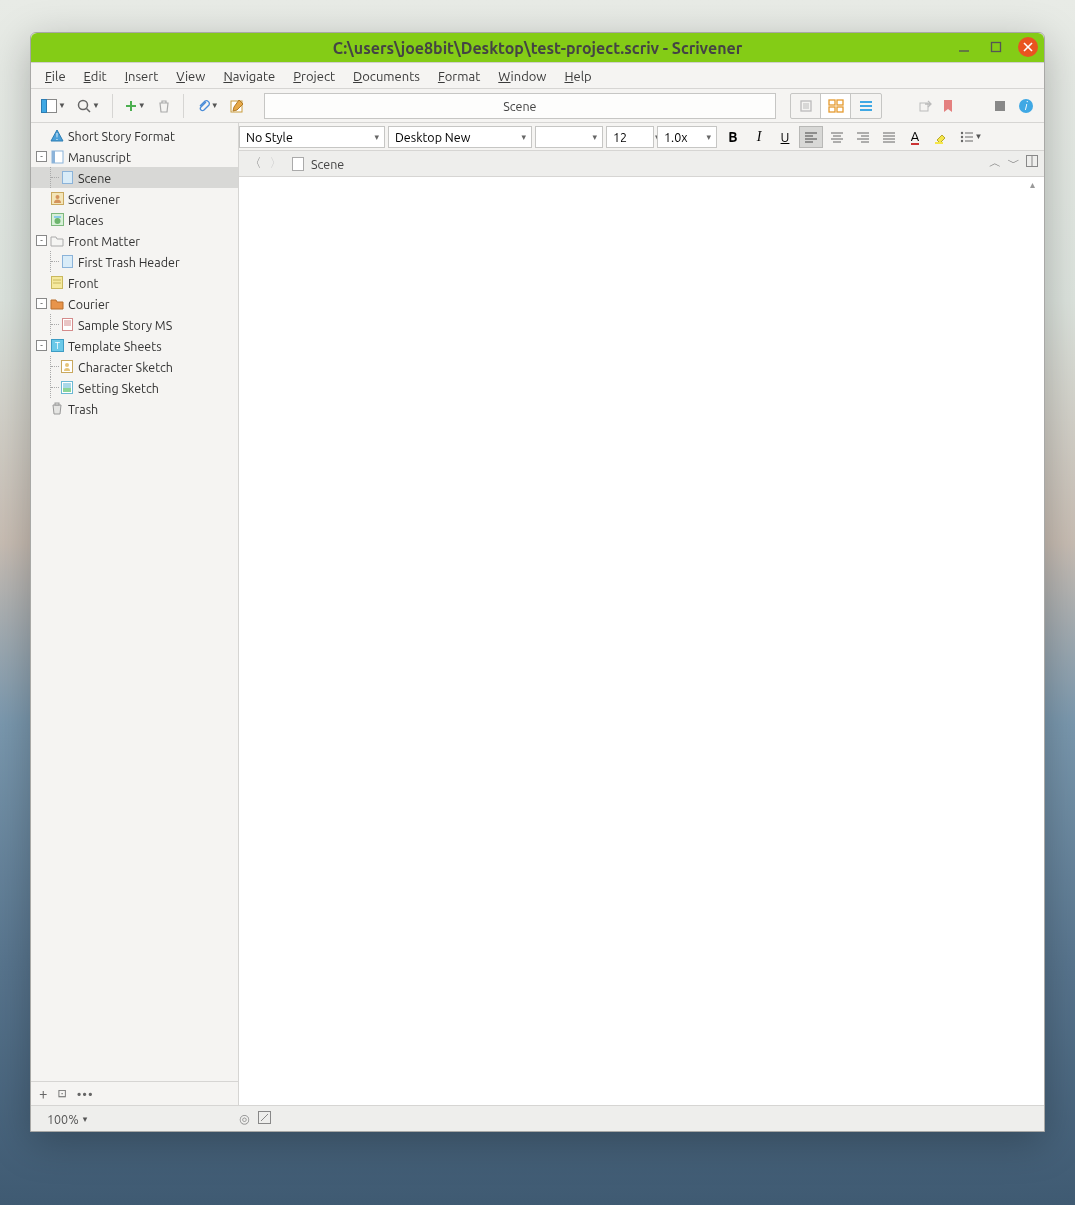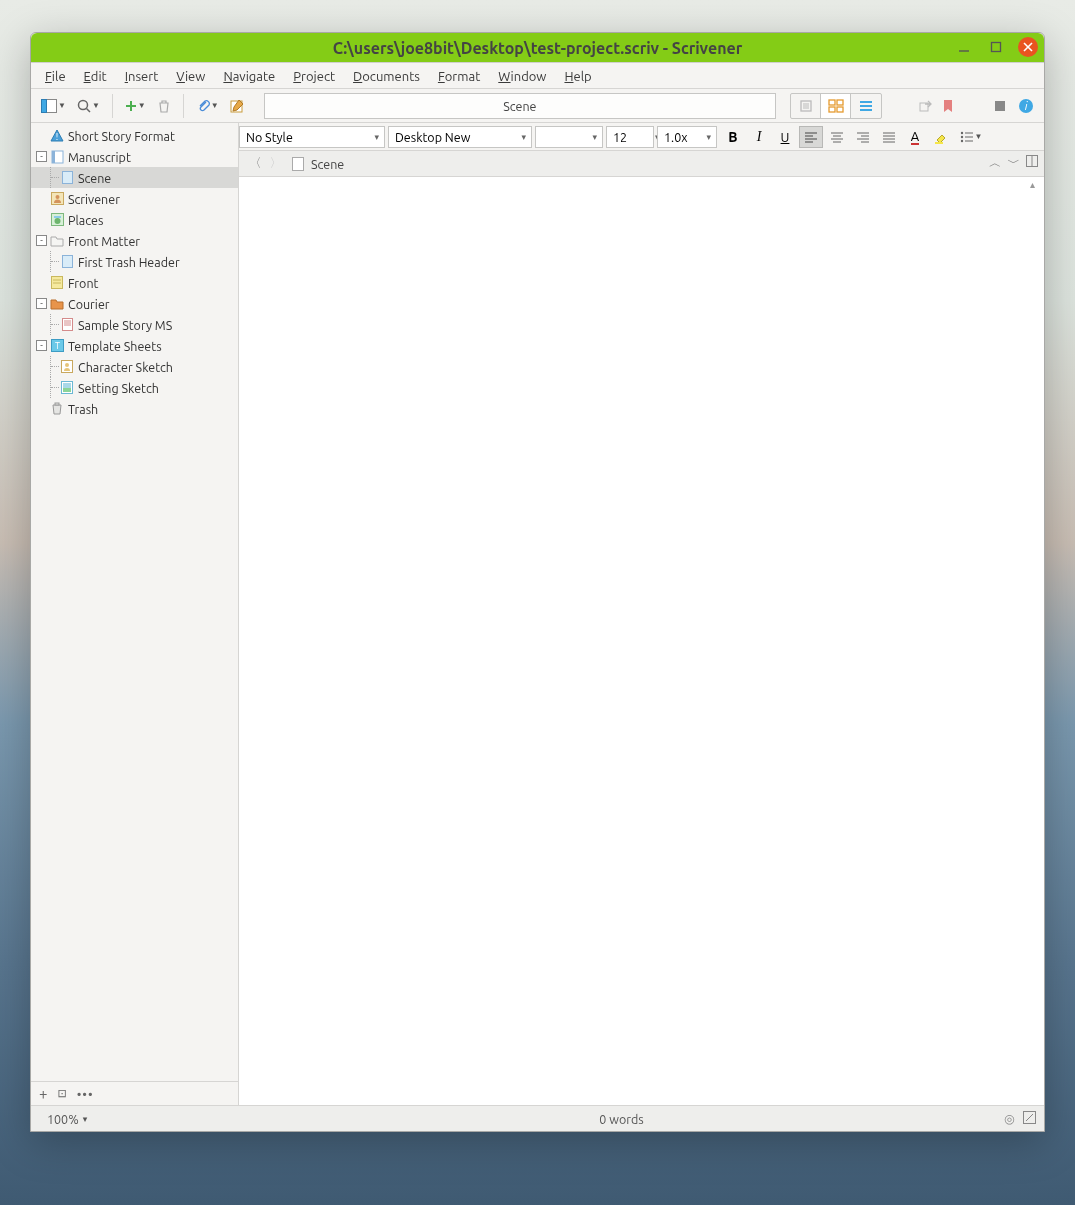--- a/index.html
+++ b/index.html
@@ -465,21 +465,20 @@
       </div>
 
     </div>
   </div>
 
   <div class="footer">
     <div class="zoom">
       <span>100%</span>
         <span class="caret" style="font-size:9px;">▾</span>
     </div>
-    <div class="wc"><span>0 words</span></div>
     <div class="ricons">
       <span style="cursor:pointer;">◎</span>
       <span style="cursor:pointer;">
           <svg width="13" height="13">
             <rect x="0.5" y="0.5" width="12" height="12" fill="none" stroke="#888"></rect>
             <path d="M3 10l7-7" stroke="#888"></path>
           </svg>
         </span>
     </div>
   </div>

